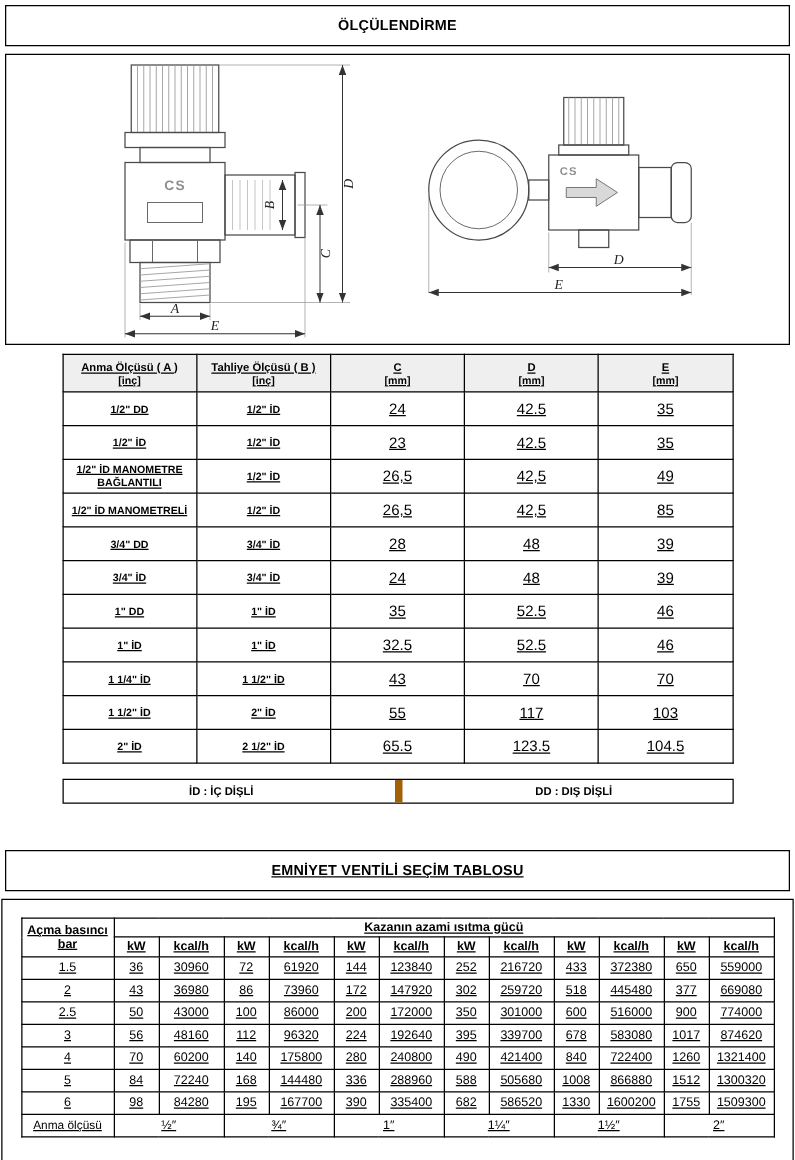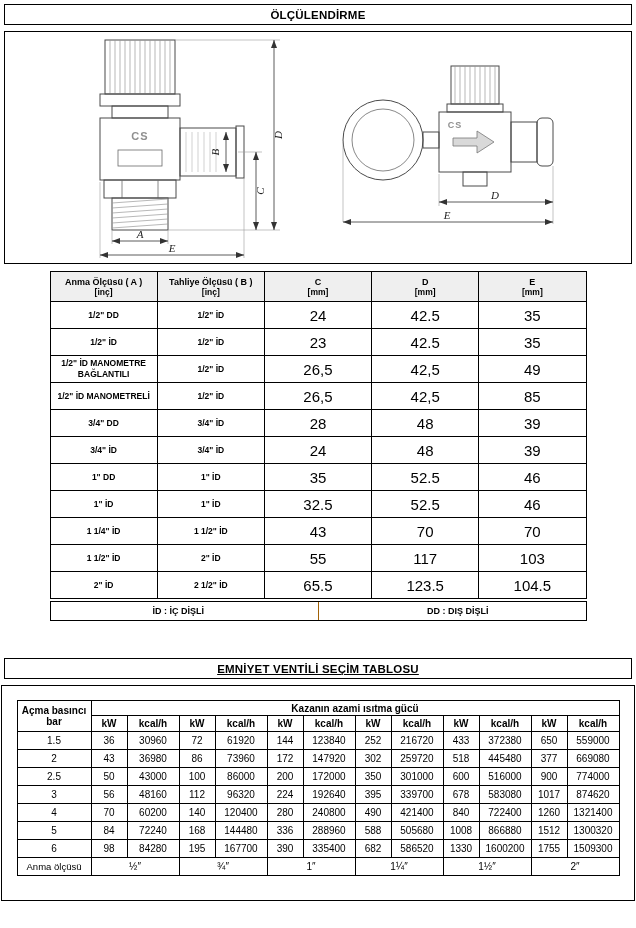--- a/index.html
+++ b/index.html
@@ -2,21 +2,21 @@
 <html style="--header-bg: #efefef;"><head>
 <meta charset="utf-8">
 <style>
   * { box-sizing: border-box; margin: 0; padding: 0; }
   html,body { background:#fff; }
   body {
     width: 636px; height: 928px; overflow: hidden; position: relative;
     font-family: "Liberation Sans", sans-serif; color: #000;
   }
   .title-bar {
-    margin: 4px 4px 0; height: 21px; border: 1px solid #000;
+    margin: 4px 4px 0; height: 33px; border: 1px solid #000;
     display: flex; align-items: center; justify-content: center;
     font-weight: bold; font-size: 11.5px; letter-spacing: .2px;
   }
   .drawing-box { margin: 6px 4px 0; height: 233px; border: 1px solid #000; overflow: hidden; }
   .drawing-box svg { display: block; }
 
   
   .p   { stroke:#4a4a4a; stroke-width:1; fill:none; }
   .p2  { stroke:#6a6a6a; stroke-width:.8; fill:none; }
   .kn  { stroke:#9a9a9a; stroke-width:.7; fill:none; }
@@ -25,37 +25,37 @@
   .dim { stroke:#333; stroke-width:.8; fill:none;
          marker-start:url(#arr-s); marker-end:url(#arr-e); }
   .lbl { font-family:"Liberation Serif", serif; font-style: italic;
          font-size: 11px; fill:#222; text-anchor: middle; }
   .logo{ font-family:"Liberation Sans", sans-serif; font-weight:bold;
          font-size:11px; fill:#8f8f8f; letter-spacing:1px; text-anchor:middle; }
   .logo.sm { font-size: 9px; }
 
   
   .dim-wrap { width: 537px; margin: 7px auto 0; }
-  table { border-collapse: collapse; }
+  table { border-collapse: collapse; text-decoration: underline; }
   .dim-table { width: 100%; table-layout: fixed; }
   .dim-table th, .dim-table td {
     border: 1px solid #000; text-align: center; vertical-align: middle; padding: 1px 2px;
   }
   .dim-table th { background: var(--header-bg, #efefef); height: 30px; }
   .h-title { font-weight: bold; font-size: 9px; }
   .h-unit  { font-weight: bold; font-size: 8.5px; }
-  .dim-table td { height: 27px; font-size: 15px; }
+  .dim-table td { height: 27px; font-size: 12px; }
   .dim-table td.c-name { font-weight: bold; font-size: 8.5px; line-height: 1.25; }
 
-  .legend { width: 537px; margin: 2px auto 0; border: 1px solid #000; height: 20px; display: flex; gap: 12px; }
+  .legend { width: 537px; margin: 12px auto 0; border: 1px solid #000; height: 20px; display: flex; gap: 12px; }
   .legend-half {
     flex: 1; display: flex; align-items: center; justify-content: center;
     font-weight: bold; font-size: 9px;
   }
-  .legend-half + .legend-half { border-left: 1px solid #a16207; padding-left: 11px; }
+  .legend-half + .legend-half { border-left: 6px solid #a16207; padding-left: 11px; }
 
   .bar2 { margin-top: 37px; text-decoration: underline; }
 
   
   .sel-box { margin: 6px 1px 0; height: 216px; border: 1px solid #000; padding-top: 14px; }
   .sel-table { margin: 0 auto; table-layout: fixed; border: 1.5px solid #000; }
   .sel-table th, .sel-table td {
     border: 1px solid #000; text-align: center; vertical-align: middle;
     font-size: 10px; padding: 0 1px; overflow: hidden; white-space: nowrap;
   }
@@ -390,21 +390,21 @@
             <td>583080</td>
             <td>1017</td>
             <td>874620</td>
           </tr>
 
           <tr>
             <td>4</td>
             <td>70</td>
             <td>60200</td>
             <td>140</td>
-            <td>120400</td>
+            <td>175800</td>
             <td>280</td>
             <td>240800</td>
             <td>490</td>
             <td>421400</td>
             <td>840</td>
             <td>722400</td>
             <td>1260</td>
             <td>1321400</td>
           </tr>
 

